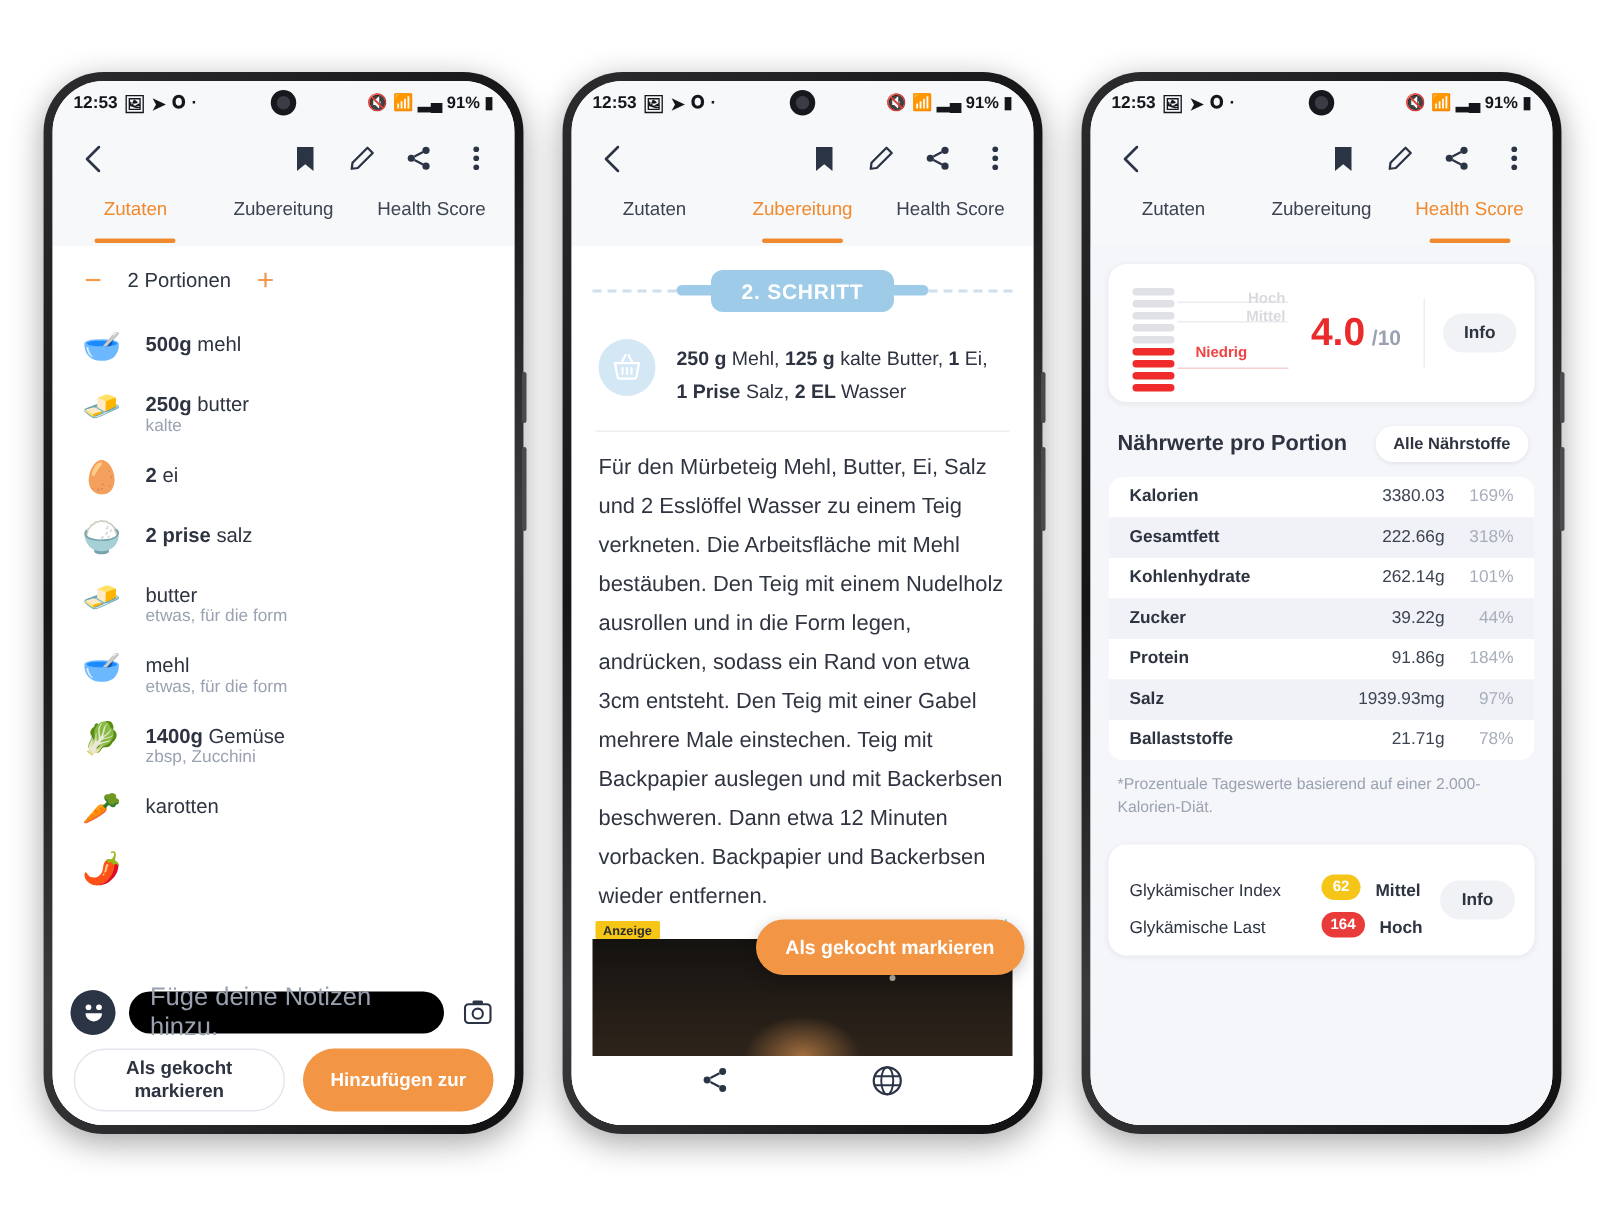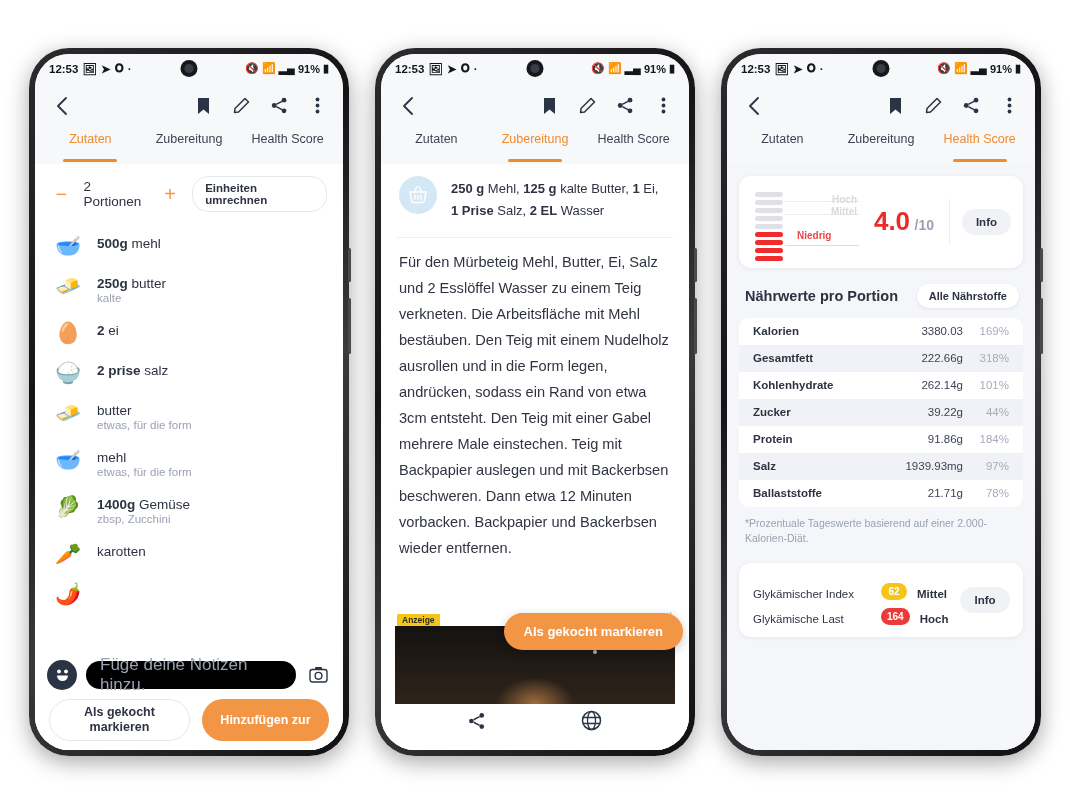--- a/index.html
+++ b/index.html
@@ -284,21 +284,20 @@
         <div class="tab">
           <span>Health Score</span>
         </div>
       </div>
 
       <div class="body">
         <div class="portion-row">
           <div class="circ-btn">−</div>
           <div class="portion-label">2 Portionen</div>
           <div class="circ-btn">+</div>
-          <div class="pill-btn">Einheiten umrechnen</div>
         </div>
 
         <div class="ing-list" id="ing-list">
             <div class="ing">
               <div class="ing-emoji">🥣</div>
               <div class="ing-txt">
                 <div class="ing-main"><b>500g</b> mehl</div>
               </div>
             </div>
             <div class="ing">
@@ -445,20 +444,29 @@
         <div class="tab active">
           <span>Zubereitung</span>
           <span class="underline"></span>
         </div>
         <div class="tab">
           <span>Health Score</span>
         </div>
       </div>
 
       <div class="body">
+        <div class="step-head">
+          <div class="dashline"></div>
+          <div class="rollingpin">
+            <div class="pin-handle l"></div>
+            <div class="pin-body">2. SCHRITT</div>
+            <div class="pin-handle r"></div>
+          </div>
+          <div class="dashline"></div>
+        </div>
 
         <div class="ing-summary">
           <div class="basket">
             <svg width="20" height="19" viewBox="0 0 20 19">
                 <path d="M2 7h16l-1.7 9.2a1.5 1.5 0 0 1-1.5 1.2H5.2a1.5 1.5 0 0 1-1.5-1.2z" fill="none" stroke="#fff" stroke-width="1.5"></path>
                 <path d="M6.3 7 9 1.6M13.7 7 11 1.6" stroke="#fff" stroke-width="1.5" stroke-linecap="round"></path>
                 <path d="M7 10.3v4M10 10.3v4M13 10.3v4" stroke="#fff" stroke-width="1.4" stroke-linecap="round"></path>
               </svg>
           </div>
           <div class="ing-summary-txt">

